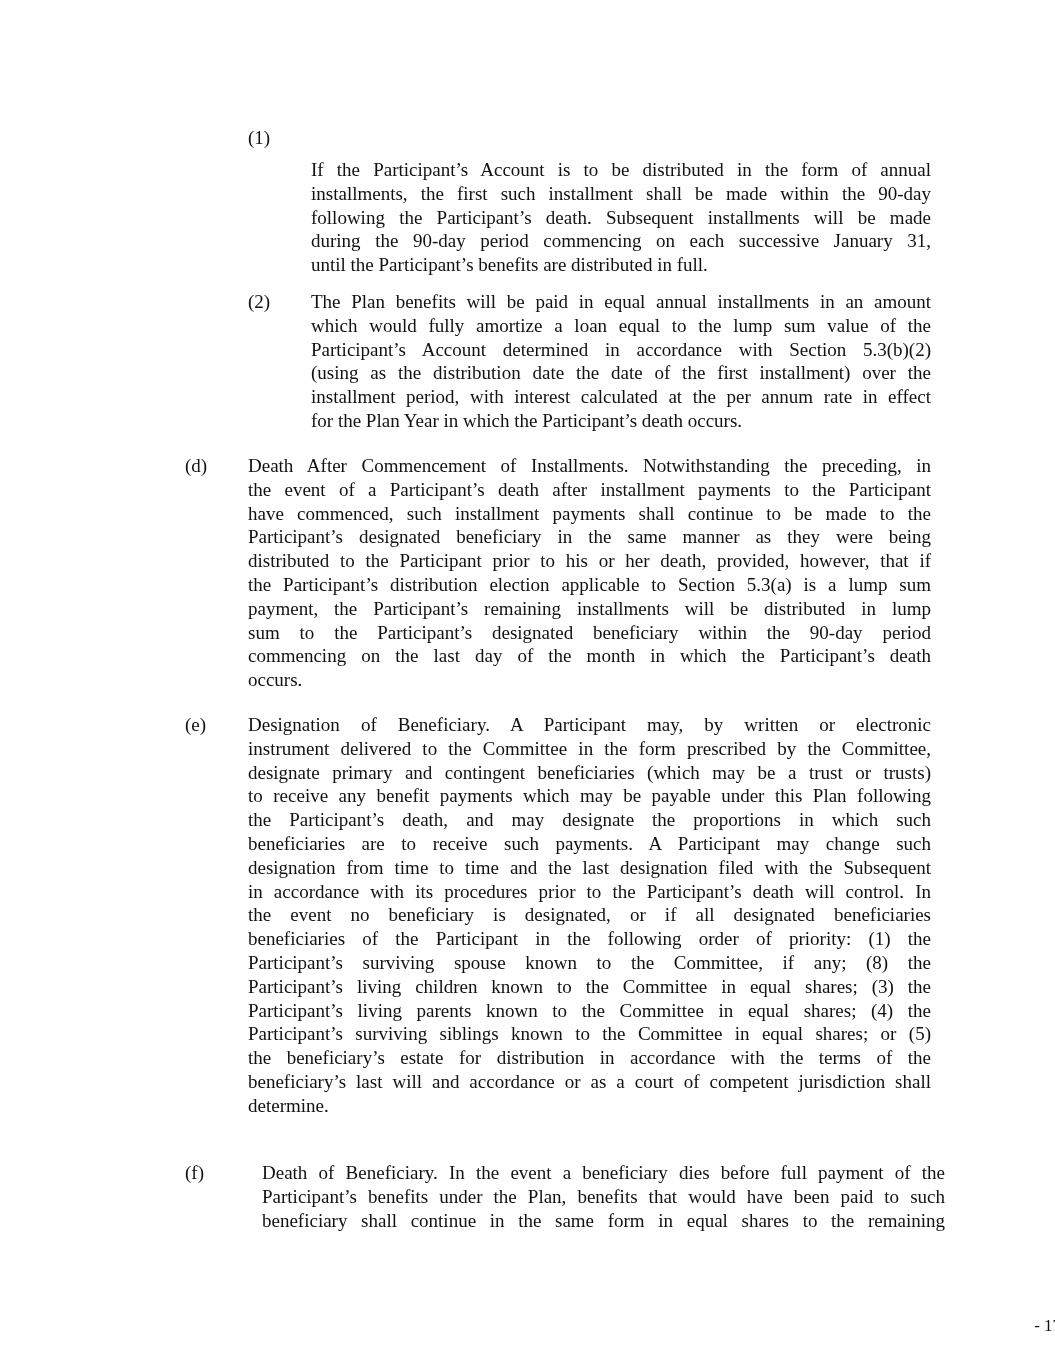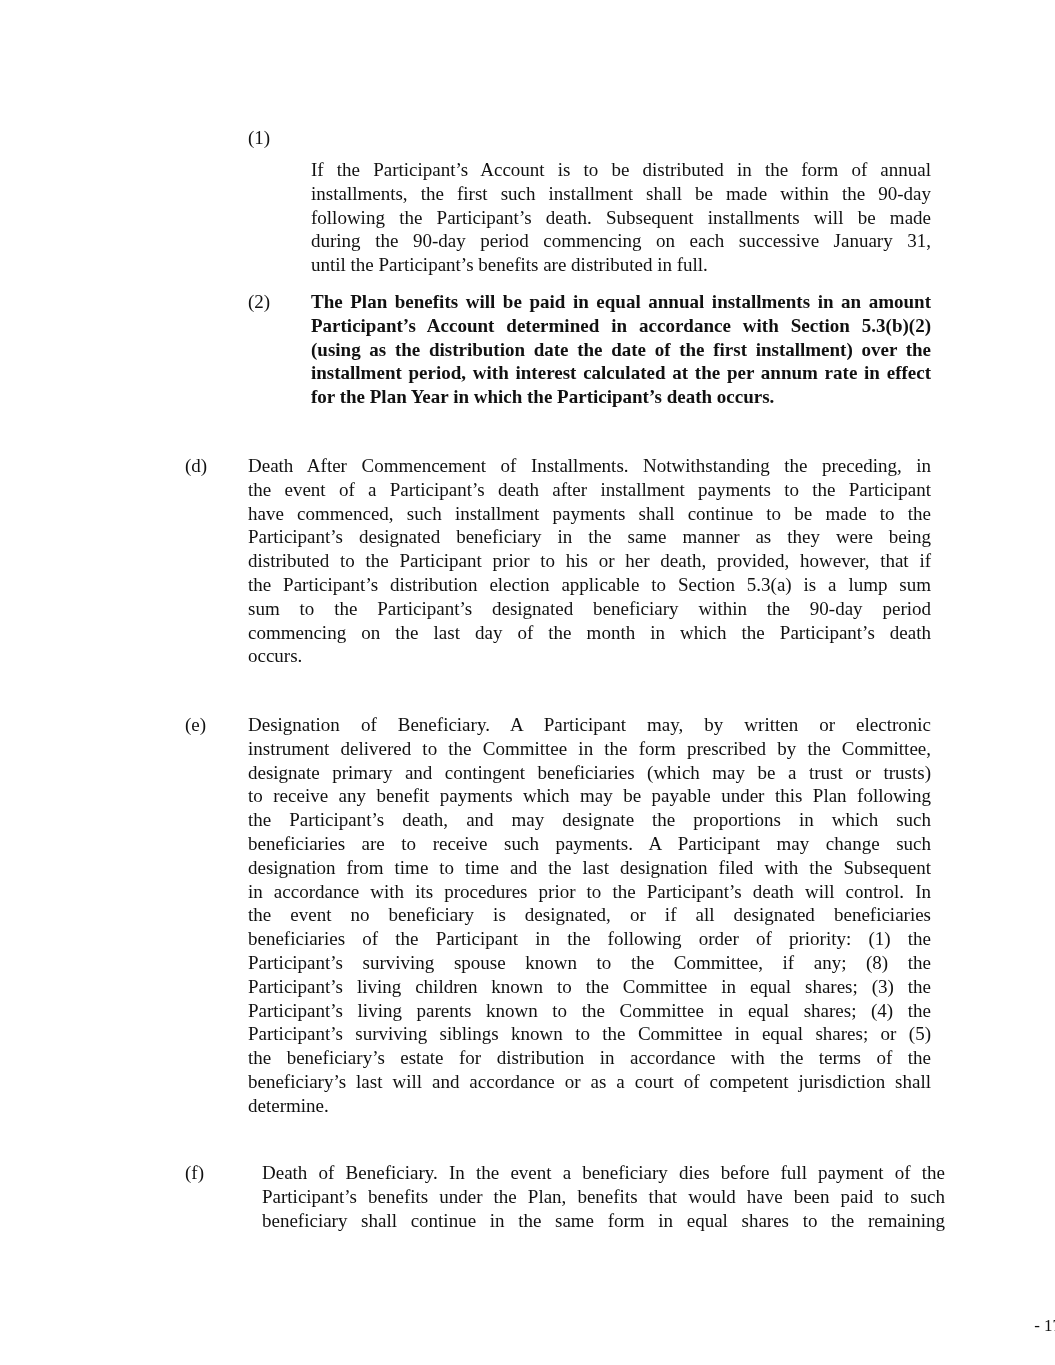--- a/index.html
+++ b/index.html
@@ -60,36 +60,38 @@
   <div class="label" style="left:248px; top:126px;">(1)</div>
   <div class="block" style="left:311px; top:126px; width:620px;margin-top:32px;">
     <span class="line">If the Participant’s Account is to be distributed in the form of annual</span>
     <span class="line">installments, the first such installment shall be made within the 90-day</span>
     <span class="line">following the Participant’s death.  Subsequent installments will be made</span>
     <span class="line">during the 90-day period commencing on each successive January 31,</span>
     <span class="line last">until the Participant’s benefits are distributed in full.</span>
   </div>
 
   <div class="label" style="left:248px; top:290px;">(2)</div>
-  <div class="block" style="left:311px; top:290px; width:620px;font-weight:bold;">
+  <div class="block" style="left:311px; top:290px; width:620px;">
     <span class="line">The Plan benefits will be paid in equal annual installments in an amount</span>
+    <span class="line">which would fully amortize a loan equal to the lump sum value of the</span>
     <span class="line">Participant’s Account determined in accordance with Section 5.3(b)(2)</span>
     <span class="line">(using as the distribution date the date of the first installment) over the</span>
     <span class="line">installment period, with interest calculated at the per annum rate in effect</span>
     <span class="line last">for the Plan Year in which the Participant’s death occurs.</span>
   </div>
 
   <div class="label" style="left:185px; top:454px;">(d)</div>
   <div class="block" style="left:248px; top:454px; width:683px;">
     <span class="line">Death After Commencement of Installments.  Notwithstanding the preceding, in</span>
     <span class="line">the event of a Participant’s death after installment payments to the Participant</span>
     <span class="line">have commenced, such installment payments shall continue to be made to the</span>
     <span class="line">Participant’s designated beneficiary in the same manner as they were being</span>
     <span class="line">distributed to the Participant prior to his or her death, provided, however, that if</span>
     <span class="line">the Participant’s distribution election applicable to Section 5.3(a) is a lump sum</span>
+    <span class="line">payment, the Participant’s remaining installments will be distributed in lump</span>
     <span class="line">sum to the Participant’s designated beneficiary within the 90-day period</span>
     <span class="line">commencing on the last day of the month in which the Participant’s death</span>
     <span class="line last">occurs.</span>
   </div>
 
   <div class="label" style="left:185px; top:713px;">(e)</div>
   <div class="block" style="left:248px; top:713px; width:683px;font-family:Liberation Serif, serif;">
     <span class="line">Designation of Beneficiary.  A Participant may, by written or electronic</span>
     <span class="line">instrument delivered to the Committee in the form prescribed by the Committee,</span>
     <span class="line">designate primary and contingent beneficiaries (which may be a trust or trusts)</span>

